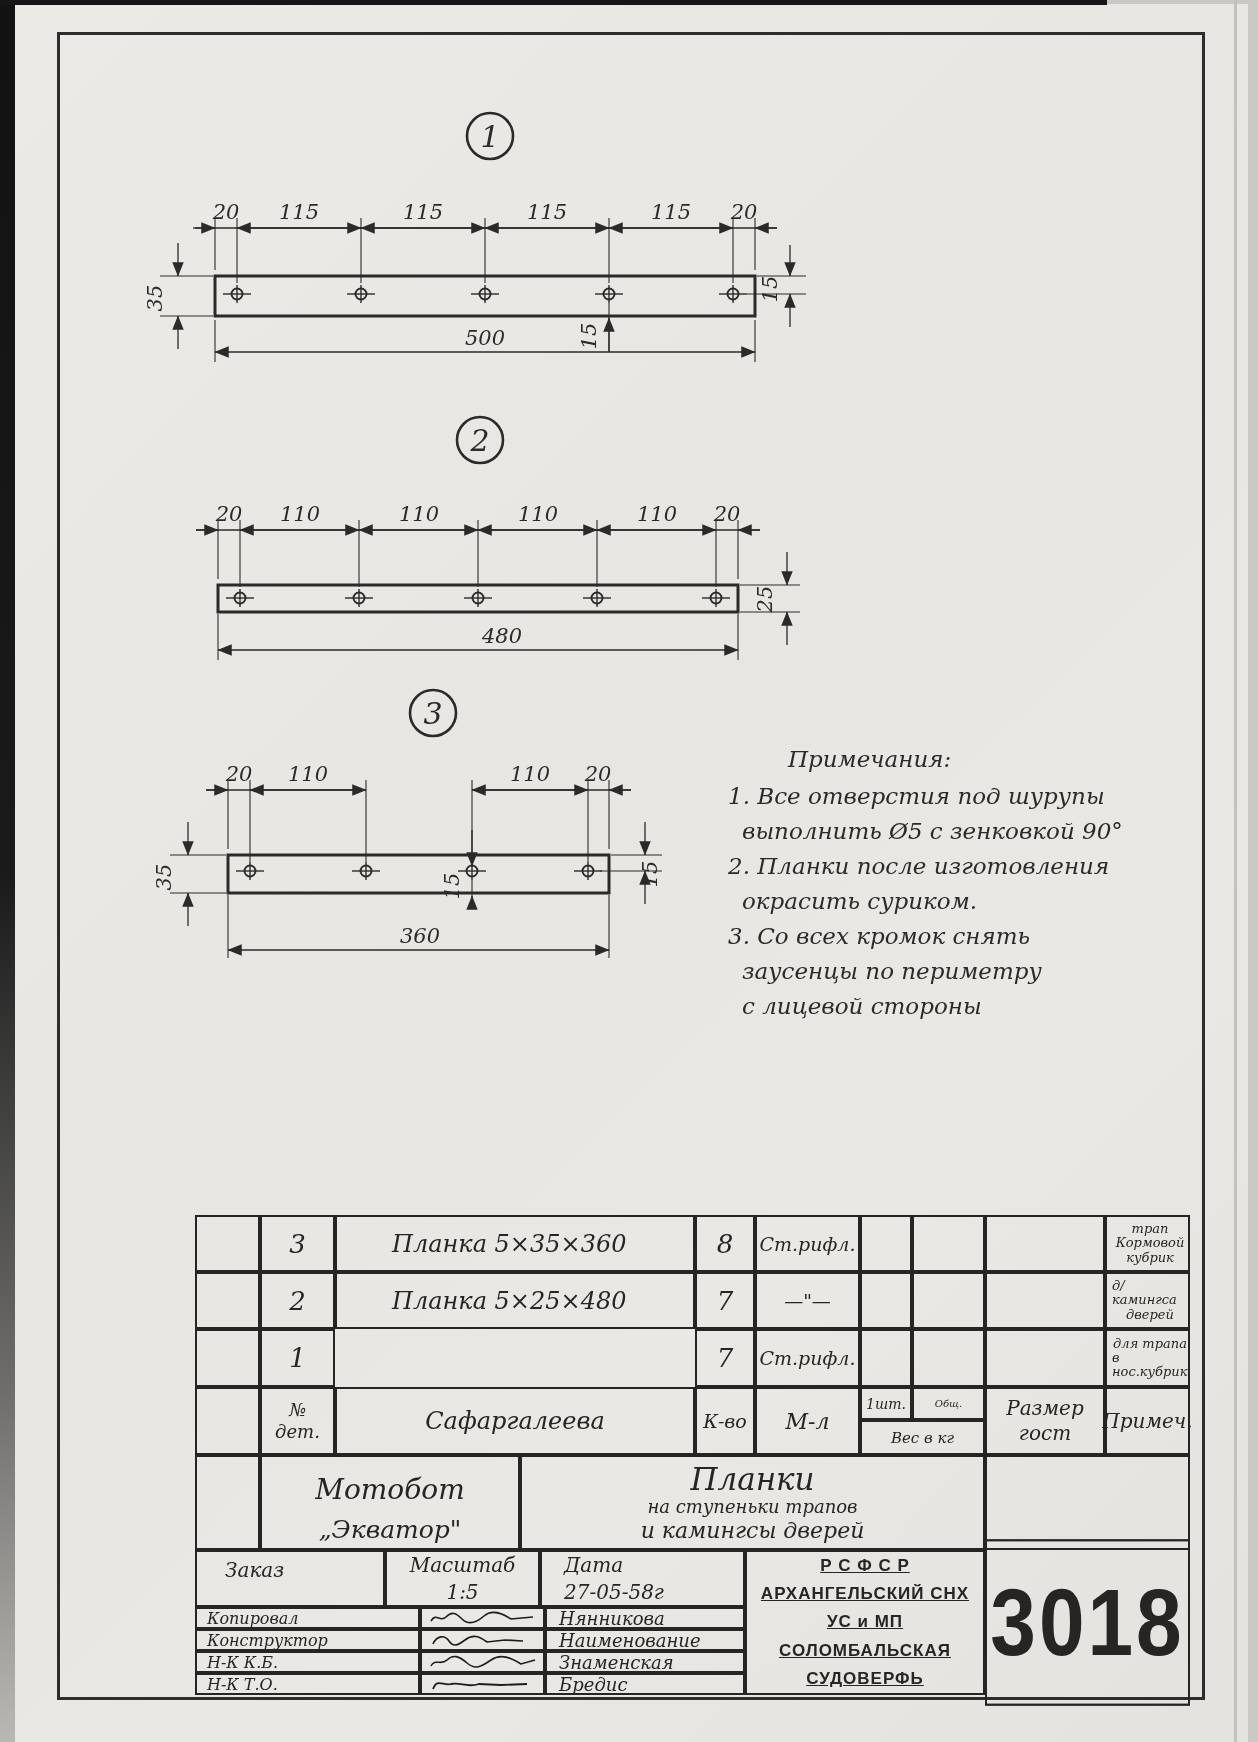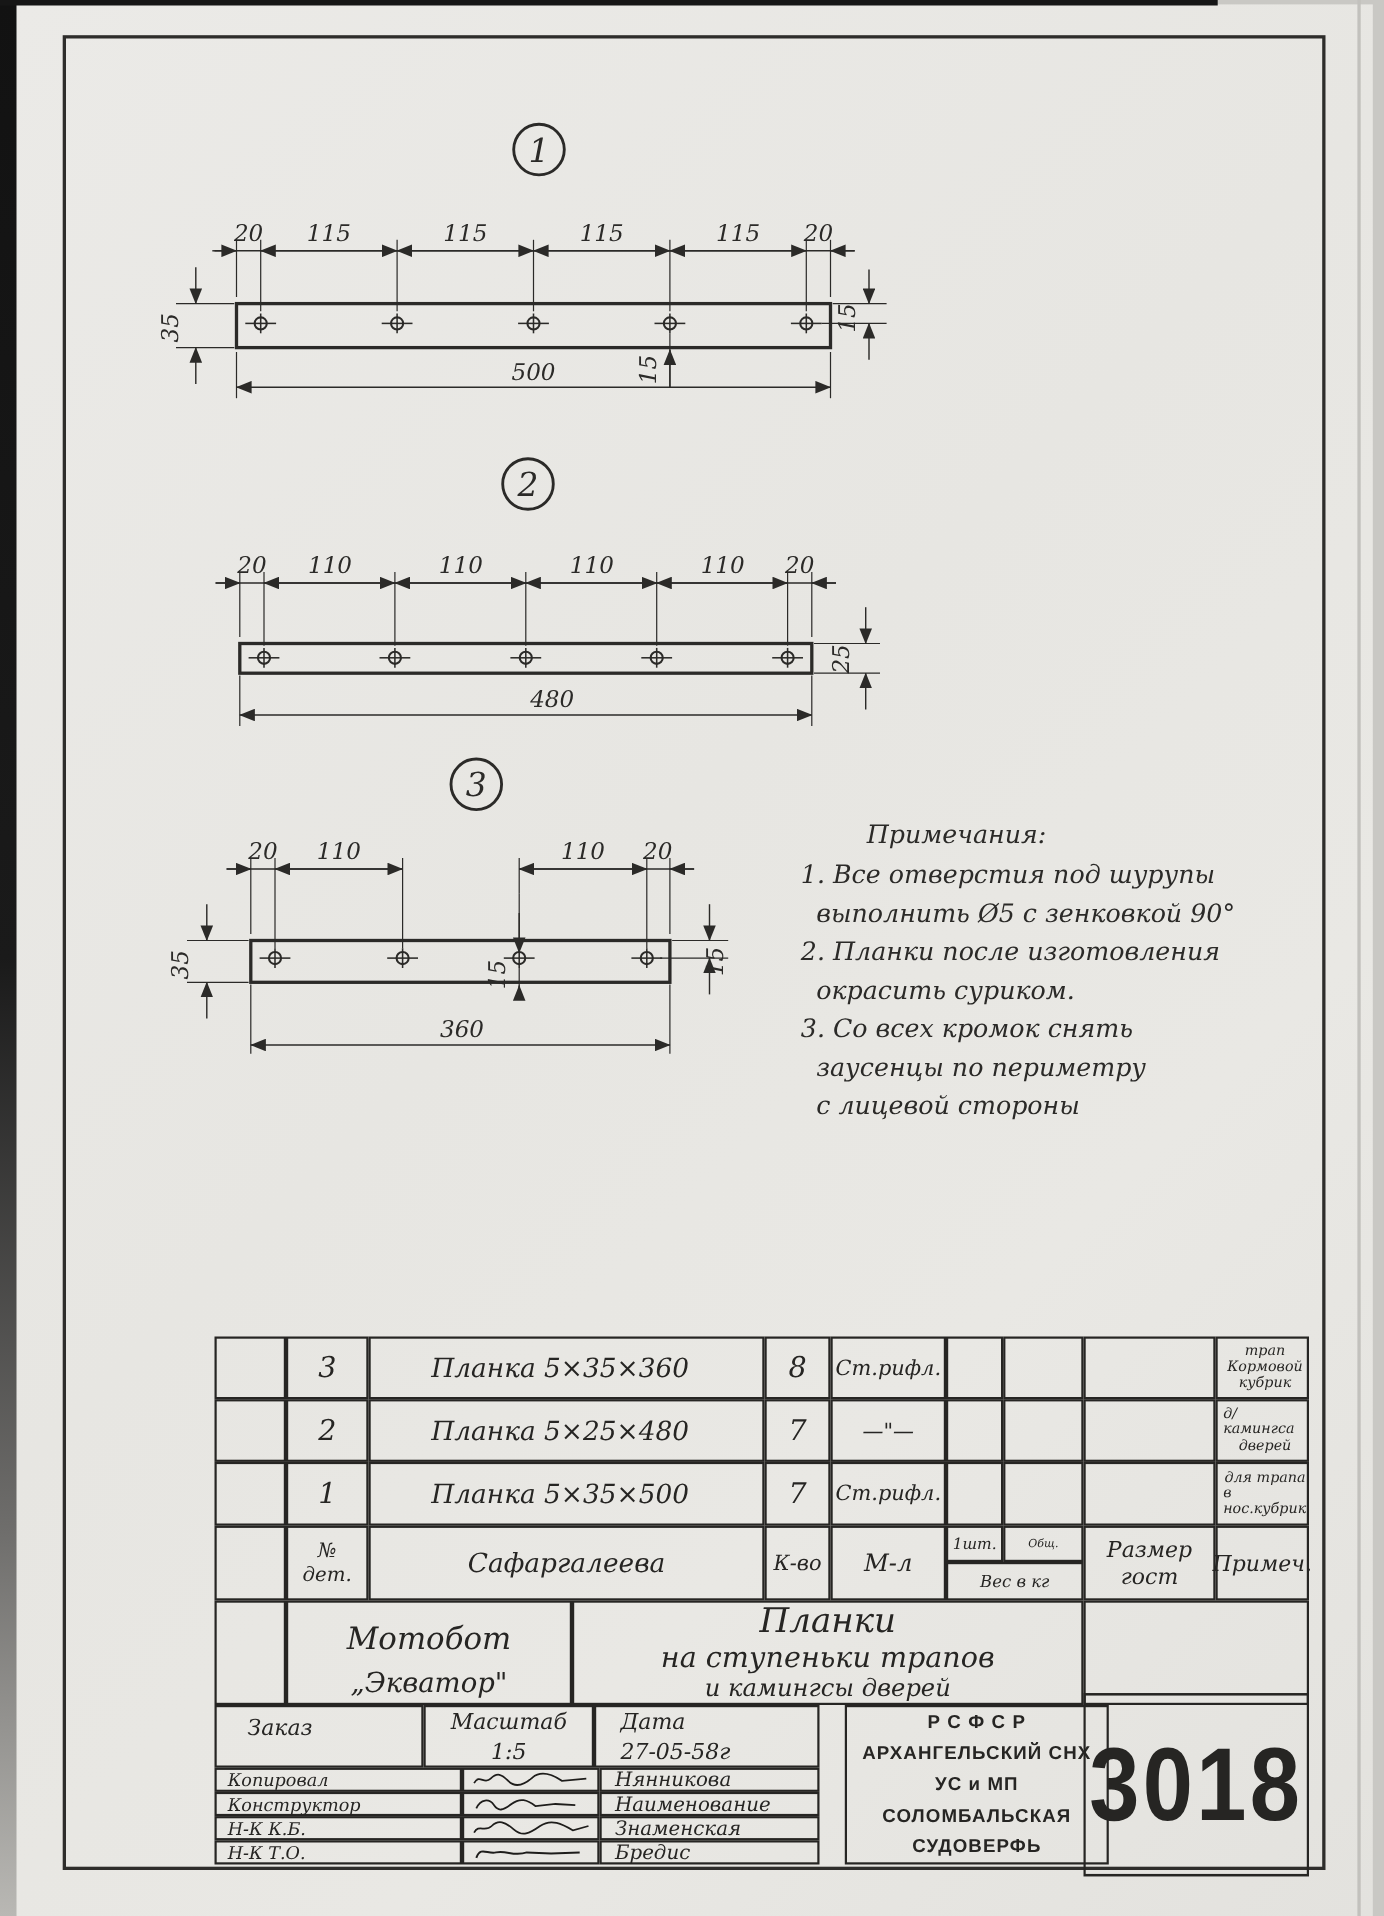--- a/index.html
+++ b/index.html
@@ -281,21 +281,20 @@
   <div class="cell" style="left:665px;top:57px;width:52px;height:57px;"></div>
   <div class="cell" style="left:717px;top:57px;width:73px;height:57px;"></div>
   <div class="cell" style="left:790px;top:57px;width:120px;height:57px;"></div>
   <div class="cell notecell" style="left:910px;top:57px;width:85px;height:57px;">
     <span class="sig">д/камингса</span>
     <span class="sig">дверей</span>
   </div>
 
   <div class="cell" style="left:0;top:114px;width:65px;height:58px;"></div>
   <div class="cell" style="left:65px;top:114px;width:75px;height:58px;font-size:26px;">1</div>
-  <div class="cell left nm" style="left:140px;top:114px;width:360px;height:58px;padding-left:55px;">Планка  5×35×500</div>
   <div class="cell" style="left:500px;top:114px;width:60px;height:58px;font-size:26px;">7</div>
   <div class="cell" style="left:560px;top:114px;width:105px;height:58px;font-size:19px;">Ст.рифл.</div>
   <div class="cell" style="left:665px;top:114px;width:52px;height:58px;"></div>
   <div class="cell" style="left:717px;top:114px;width:73px;height:58px;"></div>
   <div class="cell" style="left:790px;top:114px;width:120px;height:58px;"></div>
   <div class="cell notecell" style="left:910px;top:114px;width:85px;height:58px;">
     <span class="sig">для трапа</span>
     <span class="sig">в нос.кубрик</span>
   </div>
 
@@ -316,36 +315,36 @@
   </div>
   <div class="cell" style="left:910px;top:172px;width:85px;height:68px;font-size:20px;">Примеч.</div>
 
   <div class="cell" style="left:0;top:240px;width:65px;height:95px;"></div>
   <div class="cell col" style="left:65px;top:240px;width:260px;height:95px;line-height:1.5;justify-content:flex-end;">
     <span style="font-size:28px;">Мотобот</span>
     <span style="font-size:25px;">„Экватор"</span>
   </div>
   <div class="cell col" style="left:325px;top:240px;width:465px;height:95px;line-height:1.15;">
     <span style="font-size:31px;">Планки</span>
-    <span style="font-size:26px;">на ступеньки трапов</span>
+    <span style="font-size:18px;">на ступеньки трапов</span>
     <span style="font-size:22px;">и камингсы дверей</span>
   </div>
   <div class="cell" style="left:790px;top:240px;width:205px;height:95px;"></div>
 
   <div class="cell" style="left:0;top:335px;width:190px;height:57px;font-size:20px;align-items:flex-start;justify-content:flex-start;padding:6px 0 0 28px;">Заказ</div>
   <div class="cell col" style="left:190px;top:335px;width:155px;height:57px;font-size:20px;line-height:1.35;">
     <span>Масштаб</span>
     <span>1:5</span>
   </div>
   <div class="cell col" style="left:345px;top:335px;width:205px;height:57px;font-size:20px;line-height:1.35;align-items:flex-start;padding-left:22px;">
     <span>Дата</span>
     <span>27-05-58г</span>
   </div>
 
-  <div class="cell col stamp orgblock" style="left:573px;top:335px;width:240px;height:145px;">
+  <div class="cell col stamp orgblock" style="left:550px;top:335px;width:240px;height:145px;text-decoration:underline;">
     <span>Р С Ф С Р</span>
     <span>АРХАНГЕЛЬСКИЙ СНХ</span>
     <span>УС и МП</span>
     <span>СОЛОМБАЛЬСКАЯ</span>
     <span>СУДОВЕРФЬ</span>
   </div>
   <div class="cell docnum" style="left:790px;top:335px;width:205px;height:145px;">3018</div>
 
   <div class="cell left" style="left:0;top:392px;width:225px;height:22px;font-size:16px;padding-left:10px;">Копировал</div>
   <div class="cell" style="left:225px;top:392px;width:125px;height:22px;">

